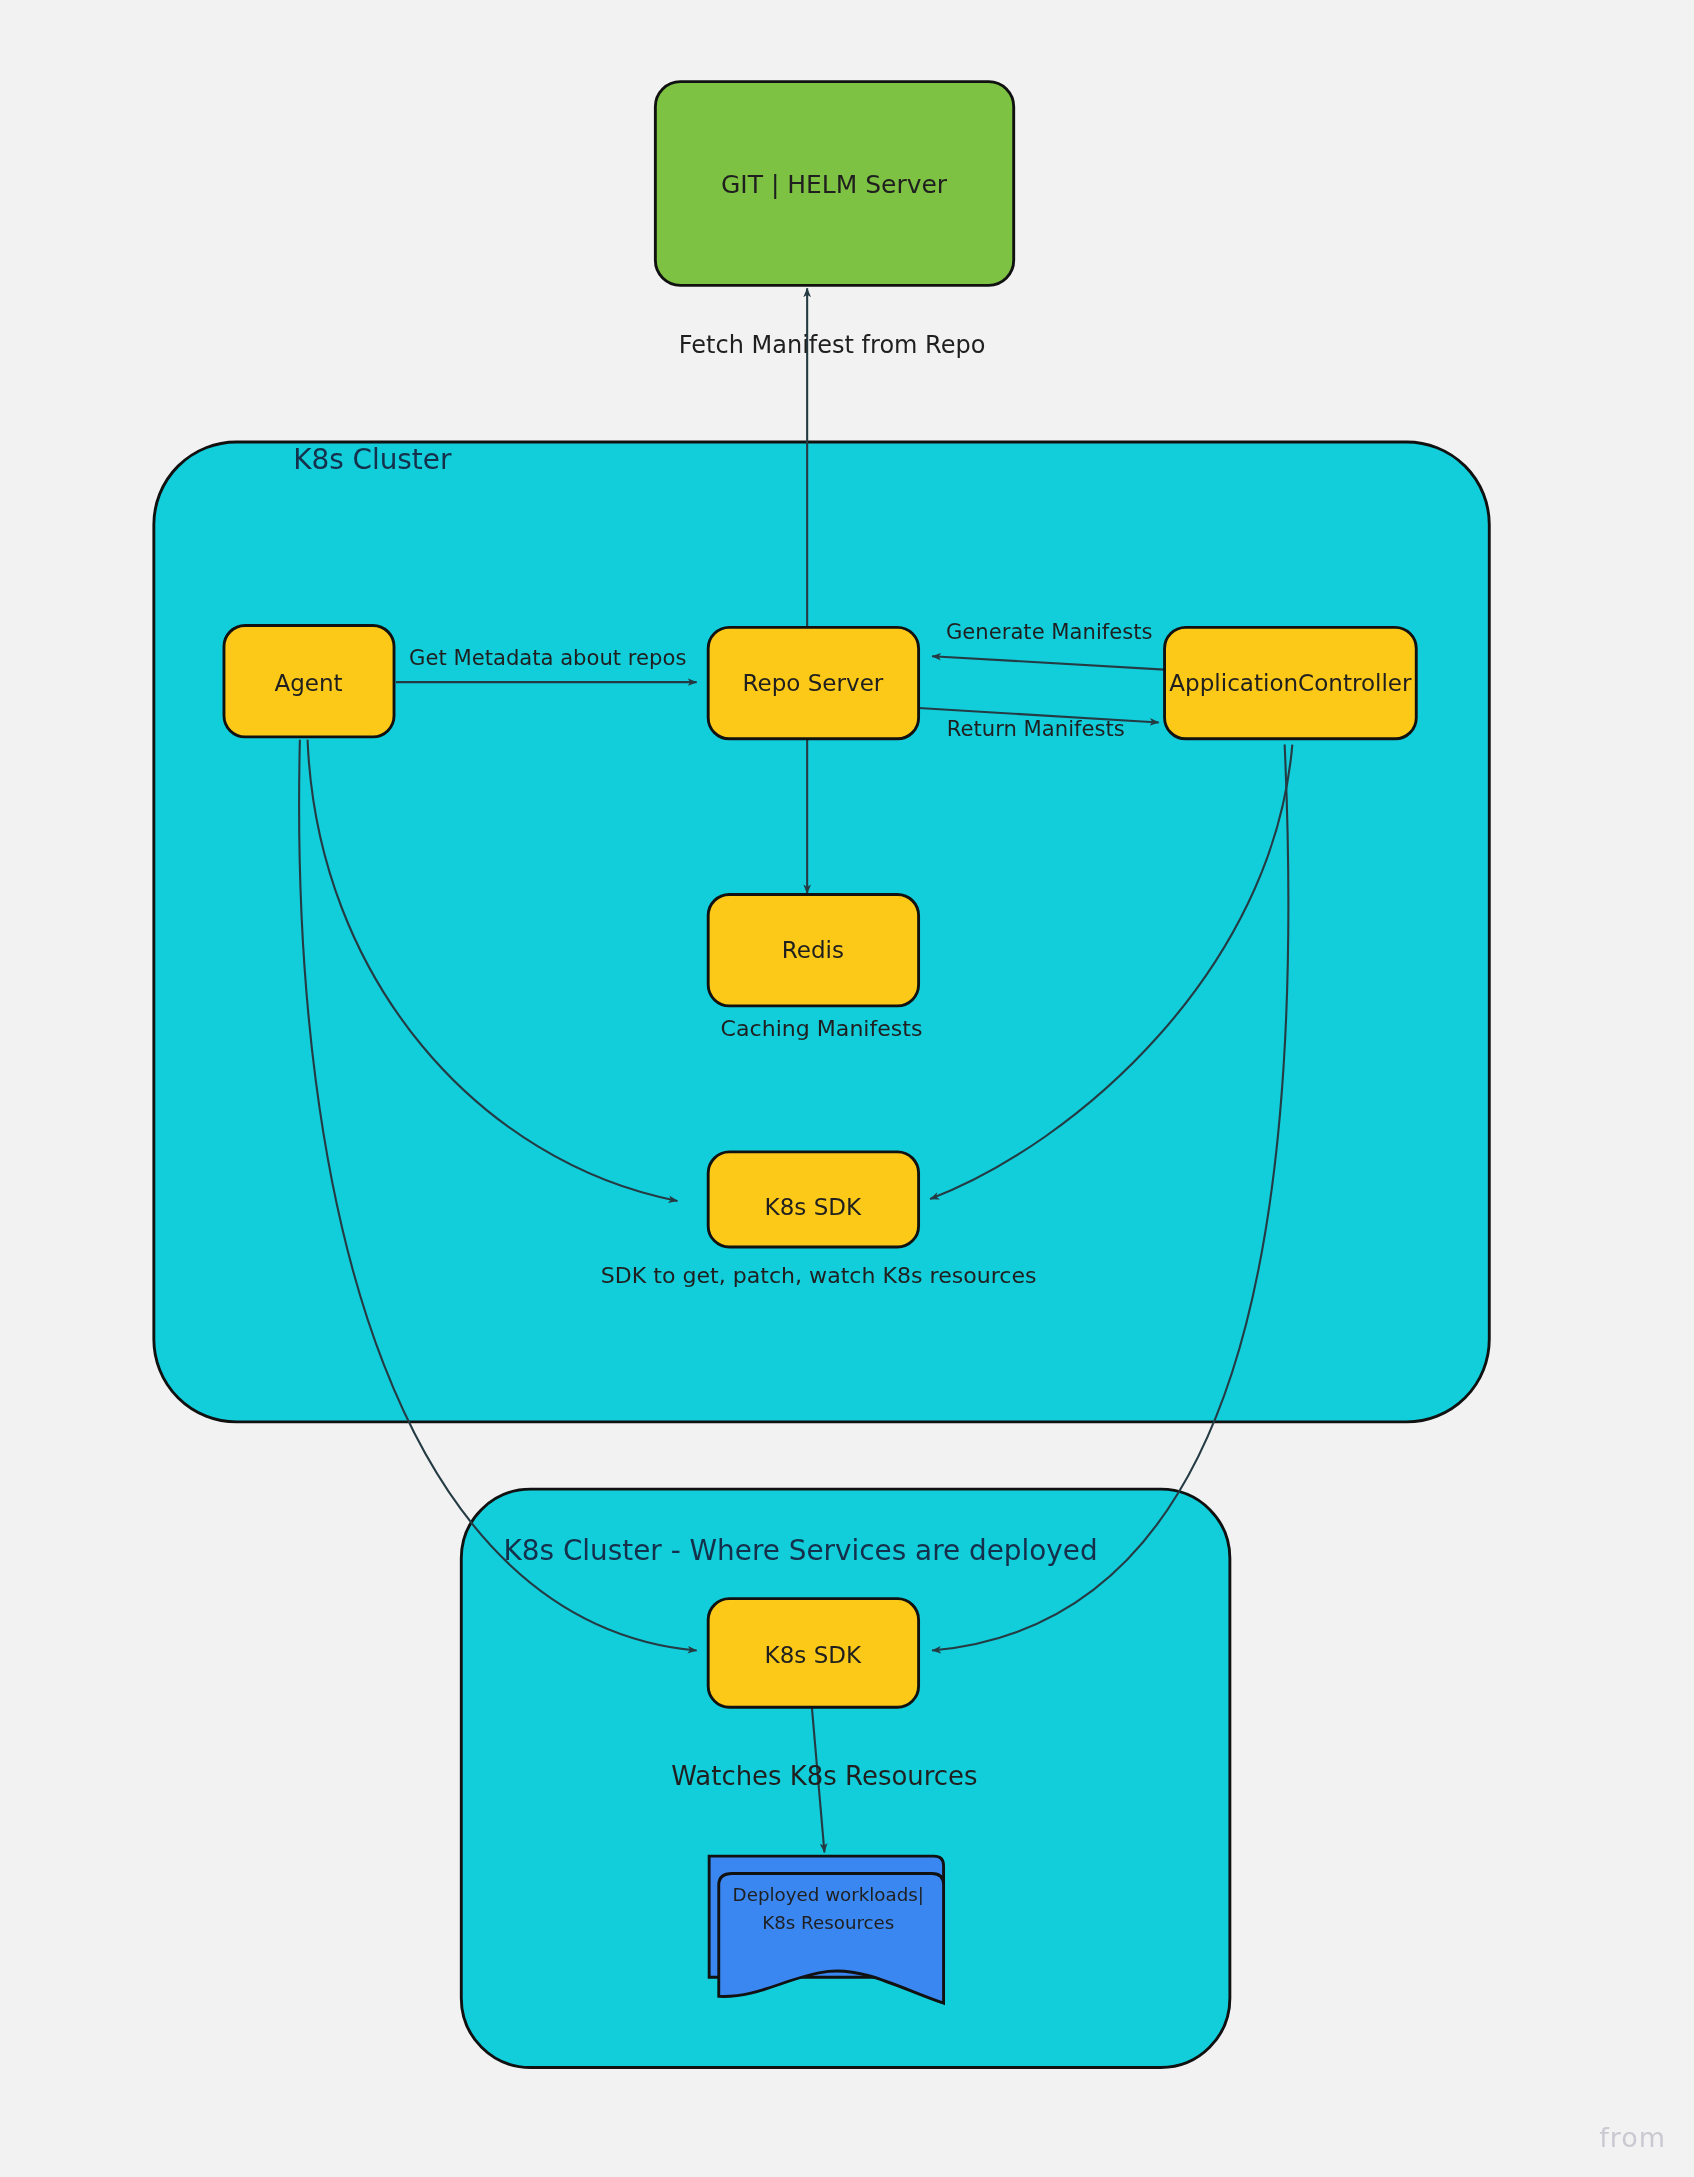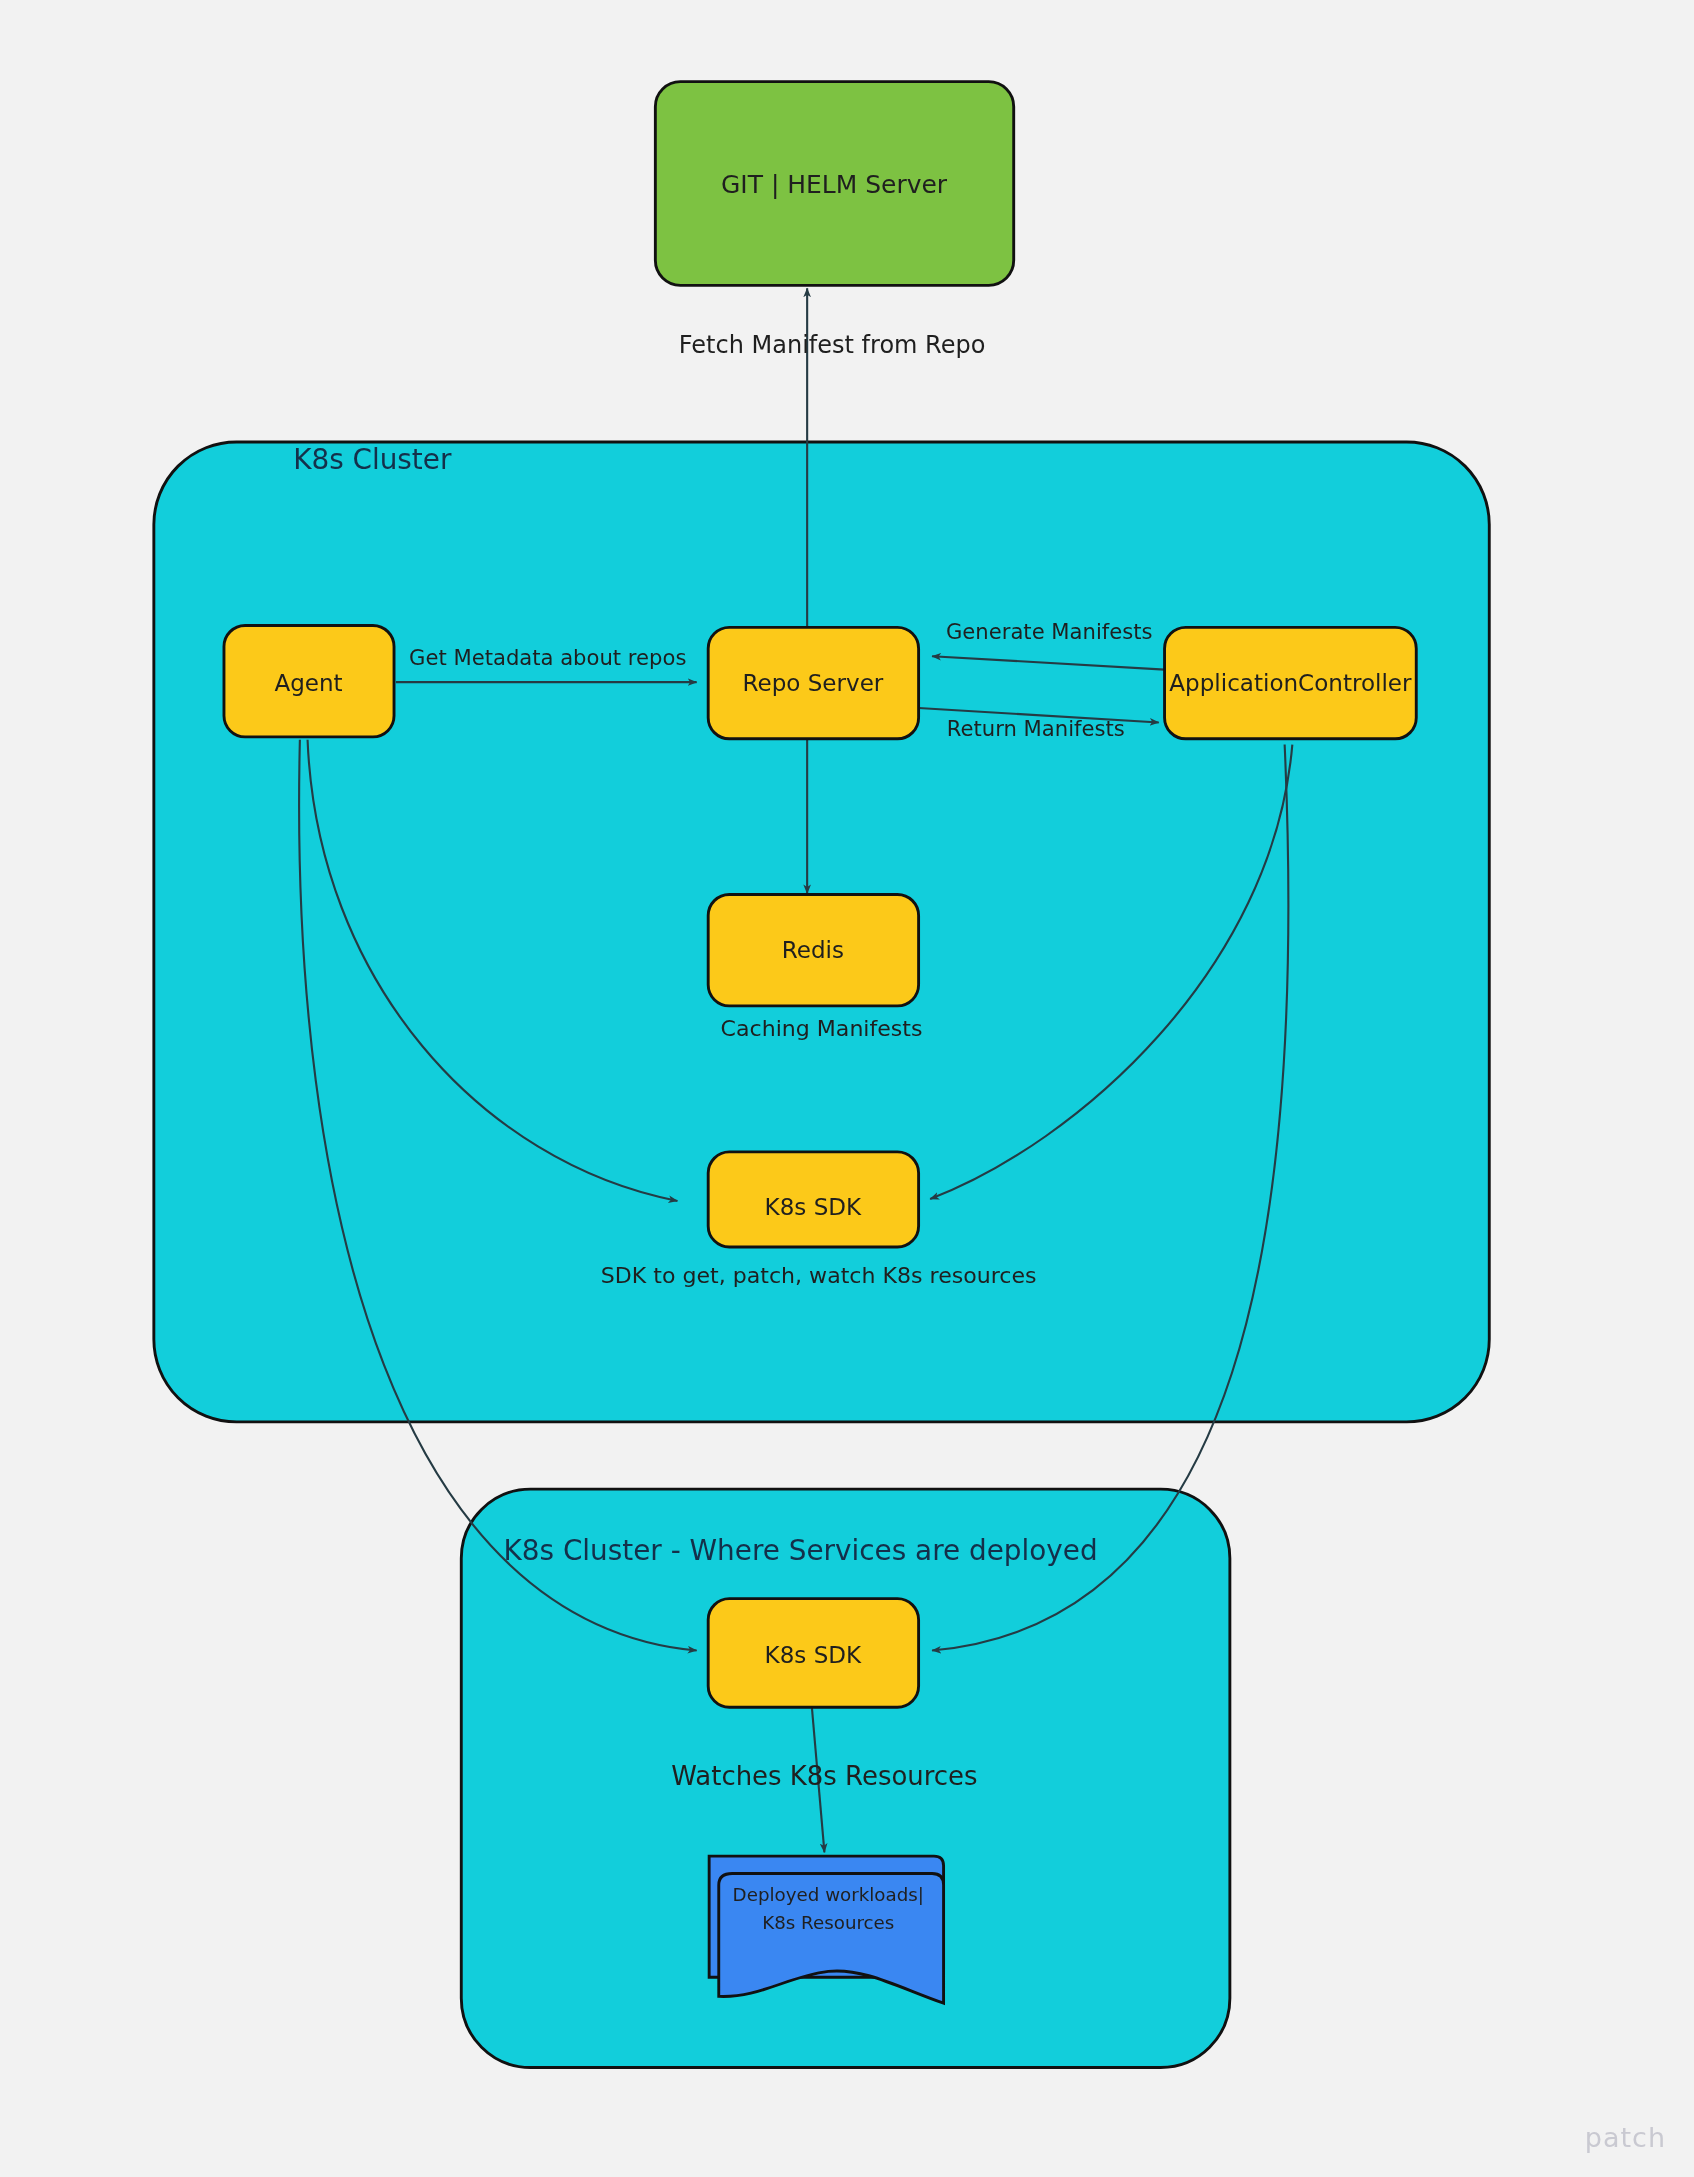--- a/index.html
+++ b/index.html
@@ -157,15 +157,15 @@
 
     <text class="edge-label" x="1078" y="760" font-size="22">Return Manifests</text>
 
     <text class="edge-label" x="855" y="1072" font-size="23">Caching Manifests</text>
 
     <text class="edge-label" x="852" y="1329" font-size="23">SDK to get, patch, watch K8s resources</text>
 
     <text class="edge-label" x="858" y="1850" font-size="27">Watches K8s Resources</text>
   </svg>
 
-  <div class="watermark">patch</div>
+  <div class="watermark">from</div>
 </div>
 
 
 </body></html>

